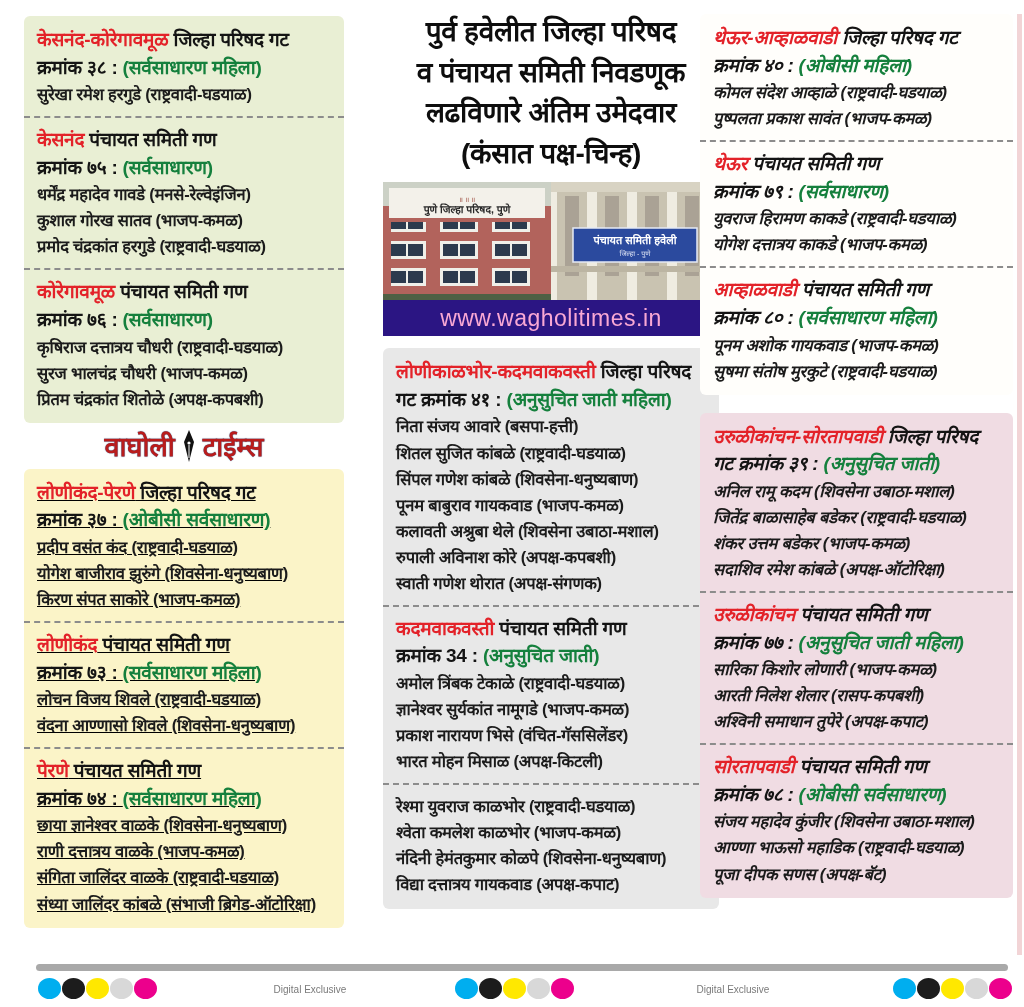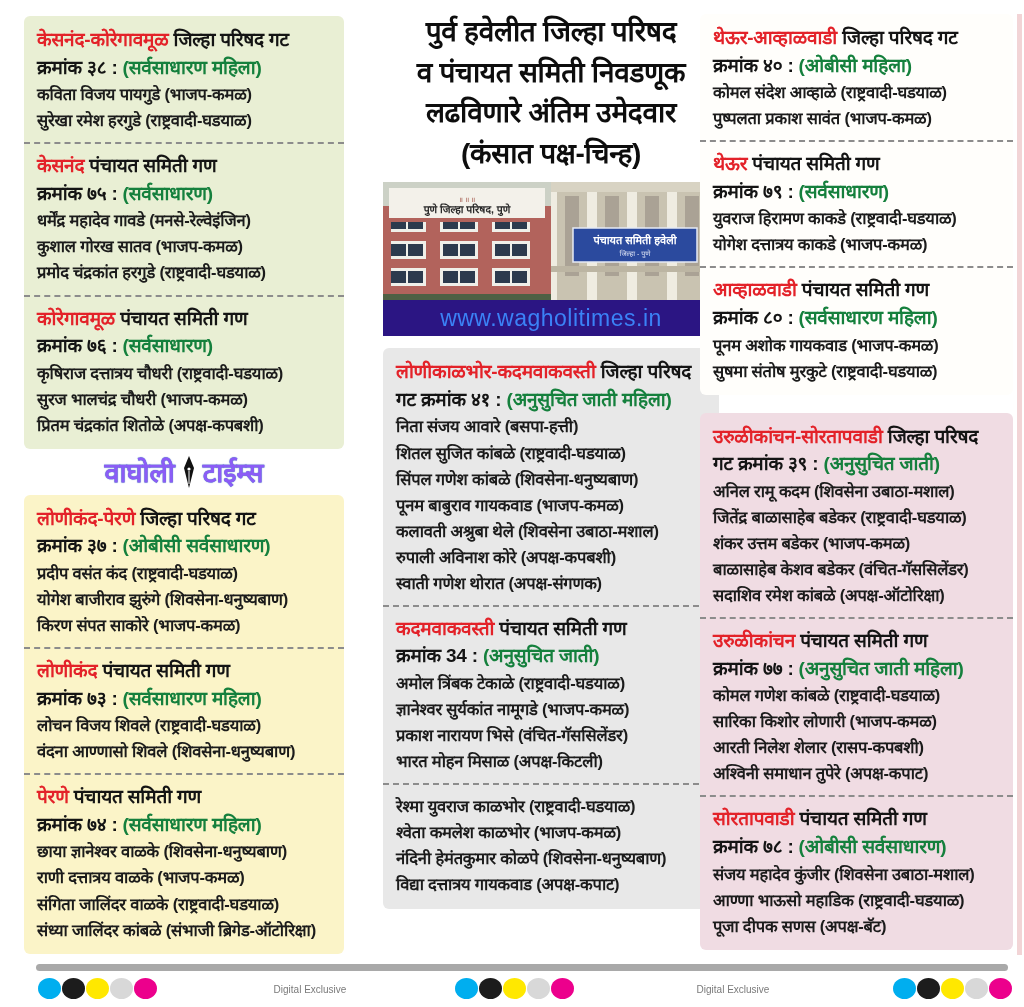--- a/index.html
+++ b/index.html
@@ -2,46 +2,46 @@
 <html><head>
 <meta charset="utf-8">
 <style>
   * { margin:0; padding:0; box-sizing:border-box; }
   html,body { width:1024px; height:1007px; background:#ffffff; overflow:hidden; position:relative;
     font-family:"Liberation Sans","DejaVu Sans",sans-serif; }
 
   .col { position:absolute; }
   .col-left  { left:24px;  top:16px; width:320px; }
   .col-mid   { left:368px; top:12px; width:336px;margin-left:15px; }
-  .col-right { left:700px; top:14px; width:313px; }
+  .col-right { left:700px; top:14px; width:313px;font-style:italic; }
 
   .group { border-radius:6px; padding:2px 0; }
   .group.green  { background:#e9efd4; }
-  .group.yellow { background:#fbf4c8; }
+  .group.yellow { background:#fbf4c8;text-decoration:underline; }
   .group.gray   { background:#e8e8e8; }
   .group.white  { background:#fffefb; }
   .group.pink   { background:#f0dce3; }
 
   .box { padding:8px 13px 9px; }
   .box + .box { border-top:2px dashed #8c8c8c; }
   .box-head { font-size:19px; font-weight:700; color:#141414; line-height:1.45; letter-spacing:-0.2px; }
   .box-head .area { color:#e32229; }
   .box-head .cat  { color:#15803d; }
   .cand { font-size:16.5px; font-weight:600; color:#1b1b1b; line-height:1.58; letter-spacing:-0.2px; }
 
   .logo-row { display:flex; align-items:center; justify-content:center; gap:6px; height:46px; }
-  .logo-word { font-size:27px; font-weight:700; color:#8b5cf6; text-shadow:0 0 1px #1c6ea6; }
+  .logo-word { font-size:27px; font-weight:700; color:#b91c1c; text-shadow:0 0 1px #1c6ea6; }
   .pen { width:16px; height:32px; }
 
   .main-title { text-align:center; font-size:28px; font-weight:800; color:#0d0d0d; line-height:1.45;
     letter-spacing:-0.3px; margin-bottom:8px; }
 
   .photo-wrap { width:336px; }
   .photo-svg { display:block; }
-  .web-banner { height:36px; background:#2b1583; color:#3b82f6; display:flex; align-items:center;
+  .web-banner { height:36px; background:#2b1583; color:#f9a8d4; display:flex; align-items:center;
     justify-content:center; font-size:23px; letter-spacing:0.5px; font-weight:500; }
   .mid-group { margin-top:12px; }
   .pink-group { margin-top:18px; }
   .yellow-group { margin-top:0; }
 
   .edge-strip { position:absolute; right:2px; top:14px; height:941px; width:5px; background:#f2d4d6; }
 
   .footer-bar { position:absolute; left:36px; right:16px; top:964px; height:7px; background:#a9a9a9; border-radius:4px; }
   .dots { position:absolute; top:978px; display:flex; gap:1px; }
   .dots-left   { left:38px; }
@@ -54,21 +54,20 @@
 </head>
 <body>
 
 <div class="col col-left">
   <div class="group green">
       <div class="box">
         <div class="box-head">
           <div><span class="area">केसनंद-कोरेगावमूळ</span><span> जिल्हा परिषद गट</span></div>
           <div><span>क्रमांक ३८ : </span><span class="cat">(सर्वसाधारण महिला)</span></div>
         </div>
-        <div class="cand">कविता विजय पायगुडे (भाजप-कमळ)</div>
         <div class="cand">सुरेखा रमेश हरगुडे (राष्ट्रवादी-घडयाळ)</div>
       </div>
       <div class="box">
         <div class="box-head">
           <div><span class="area">केसनंद</span><span> पंचायत समिती गण</span></div>
           <div><span>क्रमांक ७५ : </span><span class="cat">(सर्वसाधारण)</span></div>
         </div>
         <div class="cand">धर्मेंद्र महादेव गावडे (मनसे-रेल्वेइंजिन)</div>
         <div class="cand">कुशाल गोरख सातव (भाजप-कमळ)</div>
         <div class="cand">प्रमोद चंद्रकांत हरगुडे (राष्ट्रवादी-घडयाळ)</div>
@@ -229,29 +228,27 @@
     </div>
   <div class="group pink pink-group">
       <div class="box">
         <div class="box-head">
           <div><span class="area">उरुळीकांचन-सोरतापवाडी</span><span> जिल्हा परिषद</span></div>
           <div><span>गट क्रमांक ३९ : </span><span class="cat">(अनुसुचित जाती)</span></div>
         </div>
         <div class="cand">अनिल रामू कदम (शिवसेना उबाठा-मशाल)</div>
         <div class="cand">जितेंद्र बाळासाहेब बडेकर (राष्ट्रवादी-घडयाळ)</div>
         <div class="cand">शंकर उत्तम बडेकर (भाजप-कमळ)</div>
-        <div class="cand">बाळासाहेब केशव बडेकर (वंचित-गॅससिलेंडर)</div>
         <div class="cand">सदाशिव रमेश कांबळे (अपक्ष-ऑटोरिक्षा)</div>
       </div>
       <div class="box">
         <div class="box-head">
           <div><span class="area">उरुळीकांचन</span><span> पंचायत समिती गण</span></div>
           <div><span>क्रमांक ७७ : </span><span class="cat">(अनुसुचित जाती महिला)</span></div>
         </div>
-        <div class="cand">कोमल गणेश कांबळे (राष्ट्रवादी-घडयाळ)</div>
         <div class="cand">सारिका किशोर लोणारी (भाजप-कमळ)</div>
         <div class="cand">आरती निलेश शेलार (रासप-कपबशी)</div>
         <div class="cand">अश्विनी समाधान तुपेरे (अपक्ष-कपाट)</div>
       </div>
       <div class="box">
         <div class="box-head">
           <div><span class="area">सोरतापवाडी</span><span> पंचायत समिती गण</span></div>
           <div><span>क्रमांक ७८ : </span><span class="cat">(ओबीसी सर्वसाधारण)</span></div>
         </div>
         <div class="cand">संजय महादेव कुंजीर (शिवसेना उबाठा-मशाल)</div>

